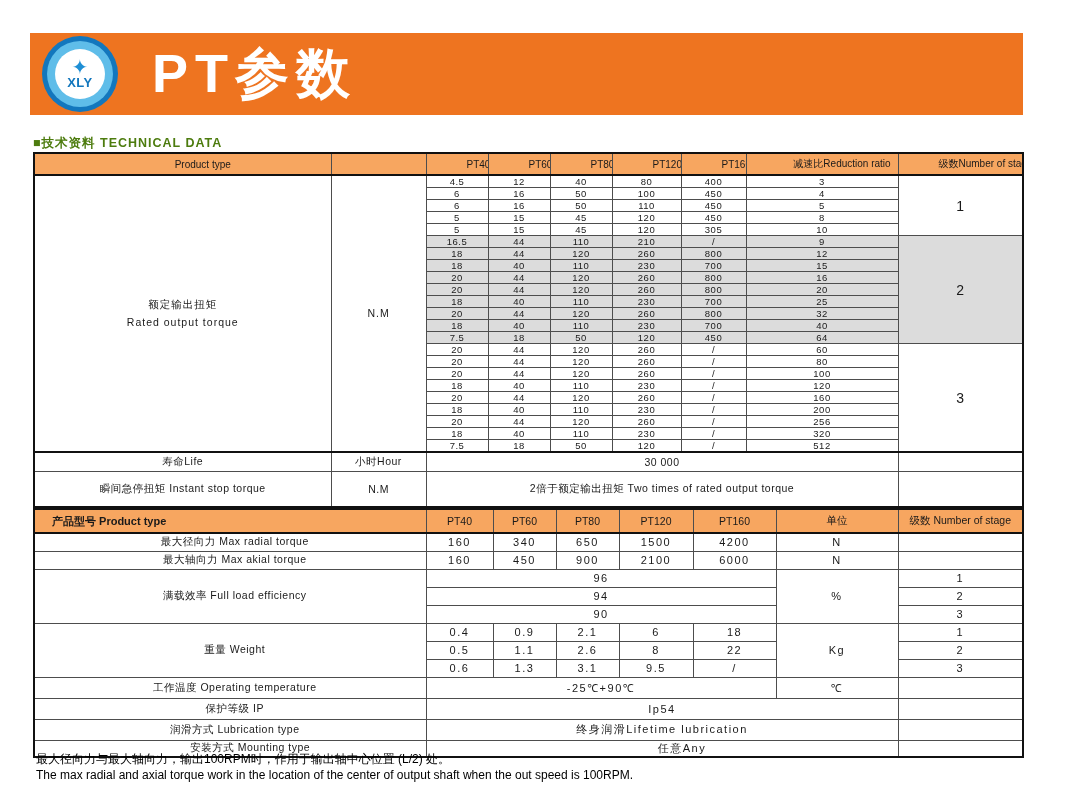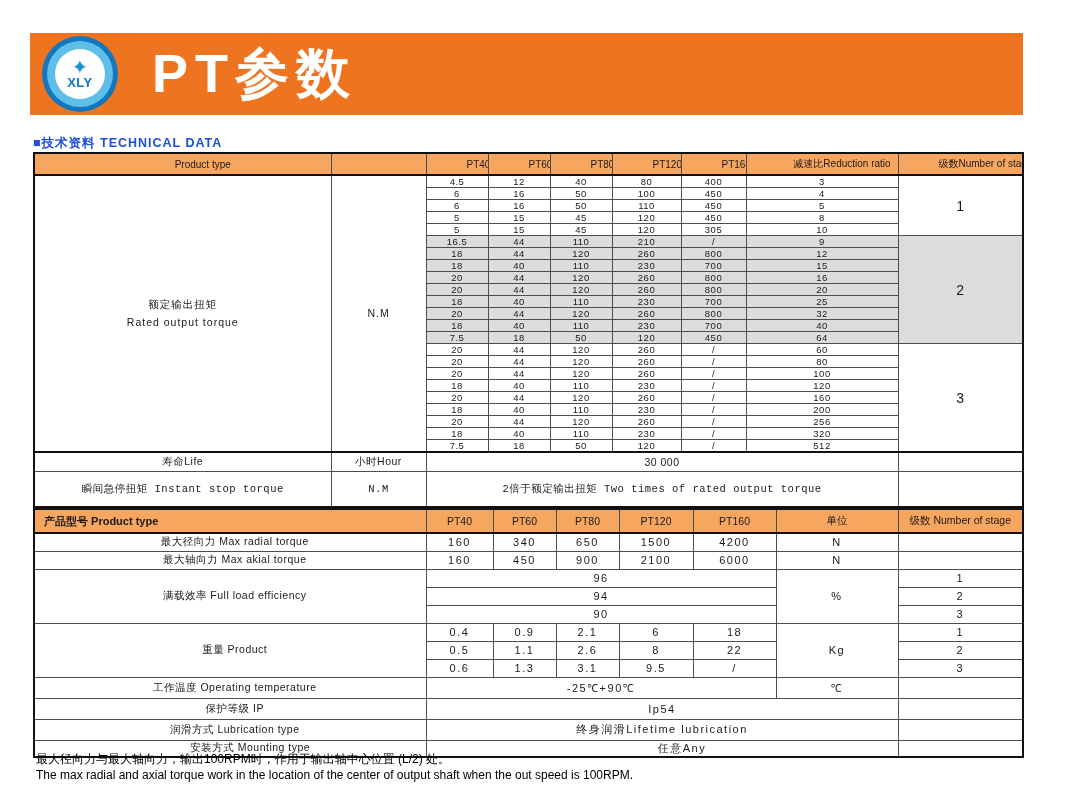--- a/index.html
+++ b/index.html
@@ -45,50 +45,50 @@
   }
   .logo-star{font-size:20px;color:#1E8FD5;line-height:.85;}
   .logo-text{font-size:13px;font-weight:bold;color:var(--logo-dark);letter-spacing:.5px;}
   .banner-title{
     position:absolute;left:122px;top:50%;transform:translateY(-50%);
     font-size:54px;font-weight:800;color:#ffffff;letter-spacing:7px;
   }
   
   .section-heading{
     position:absolute;left:33px;top:135px;
-    font-size:12.5px;font-weight:bold;letter-spacing:1px;color:#1d4ed8;
+    font-size:12.5px;font-weight:bold;letter-spacing:1px;color:#4d7c0f;
     white-space:nowrap;
   }
   
   table{border-collapse:collapse;table-layout:fixed;position:absolute;left:33px;width:989px;}
   td,th{border:1px solid var(--bthin);text-align:center;vertical-align:middle;
         padding:0;overflow:hidden;white-space:nowrap;}
   
   .t1{top:152px;border:2px solid var(--bdark);}
   .t1 thead th{
     background:var(--hdr-orange);height:22px;font-weight:normal;font-size:10px;
     border-top:2px solid var(--bdark);border-bottom:2px solid var(--bdark);padding-left:40px;
   }
   .t1 tbody td{font-size:9.5px;letter-spacing:.5px;}
   .t1 tr.data{height:12px;}
   .t1 td.lblcell{font-size:10.5px;letter-spacing:1px;line-height:1.7;}
   .t1 td.stagecell{font-size:14px;letter-spacing:0;}
   .t1 tr.shaded td{background:var(--gray);}
   .t1 td.shaded{background:var(--gray);}
   .t1 tr.life{height:19px;}
   .t1 tr.life td{border-top:2px solid var(--bdark);font-size:10.5px;letter-spacing:.5px;}
-  .t1 tr.instant{height:36px;font-family:Liberation Mono, monospace;}
+  .t1 tr.instant{height:36px;}
   .t1 tr.instant td{font-size:10.5px;letter-spacing:.5px;}
   
   .t2{top:508px;border:2px solid var(--bdark);}
   .t2 thead th{
     background:var(--hdr-orange);height:24px;font-weight:normal;font-size:10.5px;
     border-top:2px solid var(--bdark);border-bottom:2px solid var(--bdark);
   }
-  .t2 thead th.lbl{text-align:left;padding-left:9px;font-weight:bold;font-size:11px;}
+  .t2 thead th.lbl{text-align:left;padding-left:17px;font-weight:bold;font-size:11px;}
   .t2 tbody td{font-size:11px;letter-spacing:1.5px;height:18px;}
   .t2 td.lbl{text-align:center;padding-left:9px;font-size:10.5px;letter-spacing:.5px;}
   .t2 tr.tall td{height:21px;}
   .t2 tr.short td{height:16px;padding-left:40px;}
   
   .footnote{position:absolute;left:36px;top:752px;font-size:12px;line-height:1.3;color:#000;}
 </style>
 </head>
 <body>
 
@@ -391,21 +391,21 @@
       </tr>
       <tr>
         <td colspan="5">94</td>
         <td>2</td>
       </tr>
       <tr>
         <td colspan="5">90</td>
         <td>3</td>
       </tr>
       <tr>
-        <td class="lbl" rowspan="3">重量 Product</td>
+        <td class="lbl" rowspan="3">重量 Weight</td>
         <td>0.4</td>
         <td>0.9</td>
         <td>2.1</td>
         <td>6</td>
         <td>18</td>
         <td rowspan="3">Kg</td>
         <td>1</td>
       </tr>
       <tr>
         <td>0.5</td>

